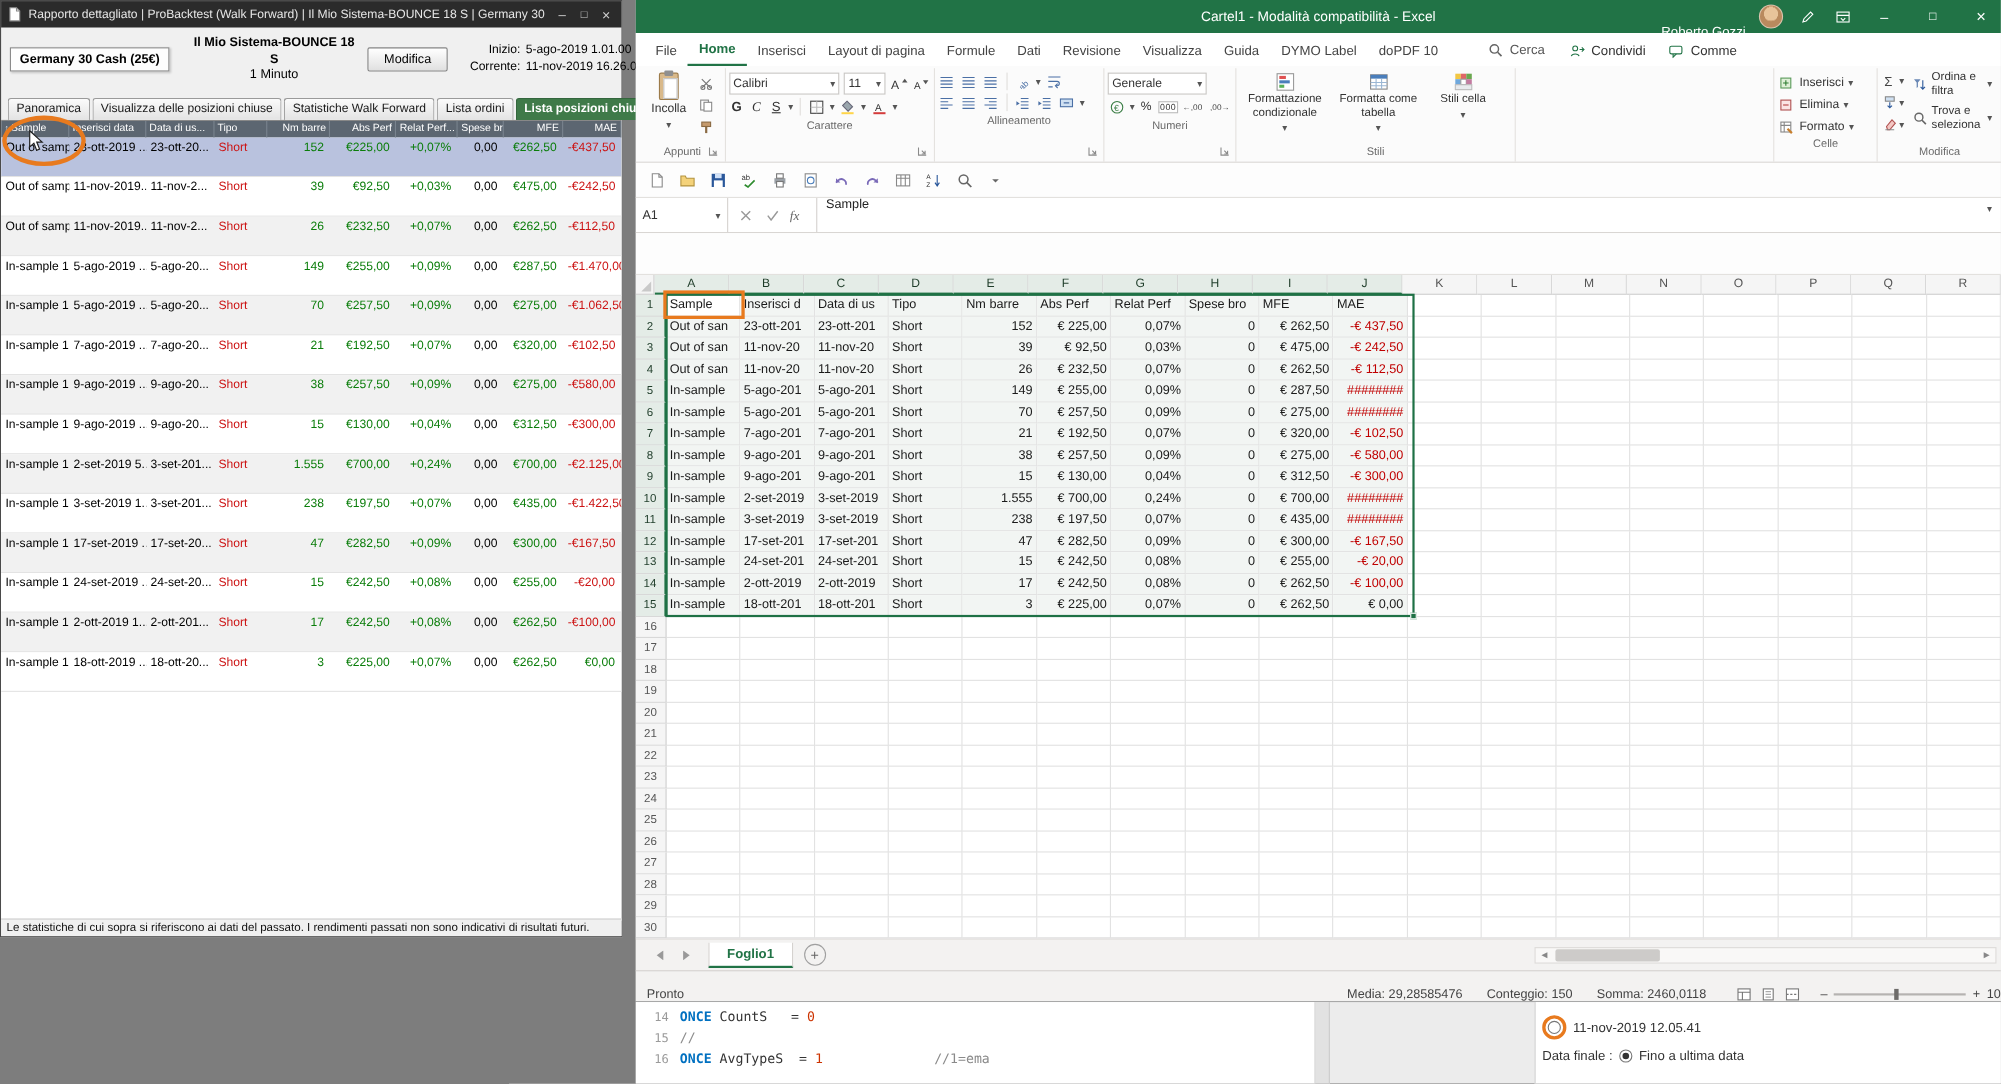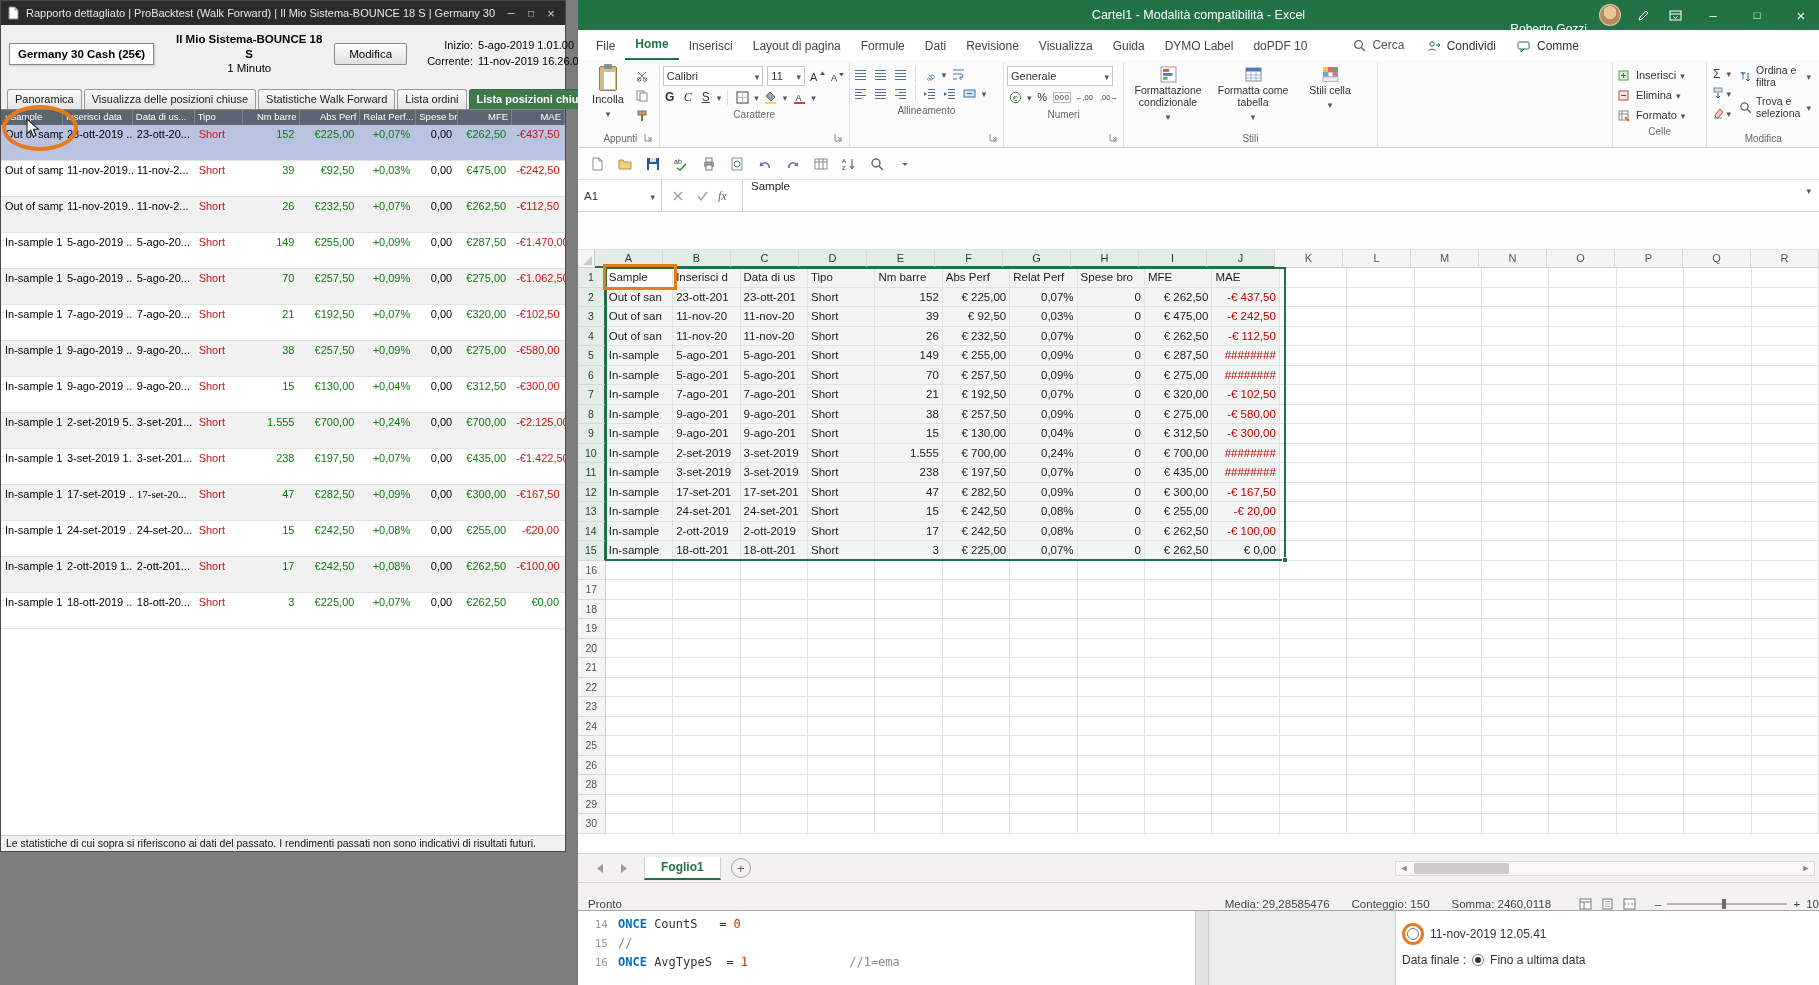--- a/index.html
+++ b/index.html
@@ -339,21 +339,21 @@
           <div class="pbt-td num green" data-name="cell" style="width: 58px;">238</div>
           <div class="pbt-td num green" data-name="cell" style="width: 60px;">€197,50</div>
           <div class="pbt-td num green" data-name="cell" style="width: 56px;">+0,07%</div>
           <div class="pbt-td num" data-name="cell" style="width: 42px;">0,00</div>
           <div class="pbt-td num green" data-name="cell" style="width: 54px;">€435,00</div>
           <div class="pbt-td num red" data-name="cell" style="width: 53px;">-€1.422,50</div>
         </div>
         <div class="pbt-row alt" data-name="table-row">
           <div class="pbt-td" data-name="cell" style="width: 62px;">In-sample 1</div>
           <div class="pbt-td" data-name="cell" style="width: 70px;">17-set-2019 ...</div>
-          <div class="pbt-td" data-name="cell" style="width: 62px; font-family: Liberation Serif, serif;">17-set-20...</div>
+          <div class="pbt-td" data-name="cell" style="width: 62px;">17-set-20...</div>
           <div class="pbt-td red" data-name="cell" style="width: 48px;">Short</div>
           <div class="pbt-td num green" data-name="cell" style="width: 58px;">47</div>
           <div class="pbt-td num green" data-name="cell" style="width: 60px;">€282,50</div>
           <div class="pbt-td num green" data-name="cell" style="width: 56px;">+0,09%</div>
           <div class="pbt-td num" data-name="cell" style="width: 42px;">0,00</div>
           <div class="pbt-td num green" data-name="cell" style="width: 54px;">€300,00</div>
           <div class="pbt-td num red" data-name="cell" style="width: 53px;">-€167,50</div>
         </div>
         <div class="pbt-row" data-name="table-row">
           <div class="pbt-td" data-name="cell" style="width: 62px;">In-sample 1</div>
@@ -650,21 +650,21 @@
           <svg width="9" height="9">
             <path d="M1 1v7h7" fill="none" stroke="#8a8a8a"></path>
             <path d="M4 4l3 3M7 4v3H4" stroke="#8a8a8a" fill="none"></path>
           </svg>
         </span>
     </div>
 
     <div class="rgroup" style="width:120px" data-name="group-number">
       <div style="padding-top:3px">
         <div class="rrow">
-          <span class="combo" style="width:106px" data-name="number-format-select">
+          <span class="combo" style="width:90px" data-name="number-format-select">
               <span data-name="number-format-value">Generale</span>
               <span class="caret" data-name="chevron-down-icon"></span>
             </span>
         </div>
         <div class="rrow">
           <span class="ric" data-name="accounting-format-icon">
               <svg width="13" height="13">
                 <circle cx="6.5" cy="6.5" r="5.2" fill="none" stroke="#3a7d44"></circle>
                 <text x="3.8" y="9.5" font-size="8" fill="#3a7d44">€</text>
               </svg>
@@ -1501,20 +1501,41 @@
           <div class="xl-cell" data-name="cell-K26"></div>
           <div class="xl-cell" data-name="cell-L26"></div>
           <div class="xl-cell" data-name="cell-M26"></div>
           <div class="xl-cell" data-name="cell-N26"></div>
           <div class="xl-cell" data-name="cell-O26"></div>
           <div class="xl-cell" data-name="cell-P26"></div>
           <div class="xl-cell" data-name="cell-Q26"></div>
           <div class="xl-cell" data-name="cell-R26"></div>
         </div>
         <div class="xl-row" data-name="sheet-row">
+          <div class="xl-rn" data-name="row-header-27">27</div>
+          <div class="xl-cell" data-name="cell-A27"></div>
+          <div class="xl-cell" data-name="cell-B27"></div>
+          <div class="xl-cell" data-name="cell-C27"></div>
+          <div class="xl-cell" data-name="cell-D27"></div>
+          <div class="xl-cell" data-name="cell-E27"></div>
+          <div class="xl-cell" data-name="cell-F27"></div>
+          <div class="xl-cell" data-name="cell-G27"></div>
+          <div class="xl-cell" data-name="cell-H27"></div>
+          <div class="xl-cell" data-name="cell-I27"></div>
+          <div class="xl-cell" data-name="cell-J27"></div>
+          <div class="xl-cell" data-name="cell-K27"></div>
+          <div class="xl-cell" data-name="cell-L27"></div>
+          <div class="xl-cell" data-name="cell-M27"></div>
+          <div class="xl-cell" data-name="cell-N27"></div>
+          <div class="xl-cell" data-name="cell-O27"></div>
+          <div class="xl-cell" data-name="cell-P27"></div>
+          <div class="xl-cell" data-name="cell-Q27"></div>
+          <div class="xl-cell" data-name="cell-R27"></div>
+        </div>
+        <div class="xl-row" data-name="sheet-row">
           <div class="xl-rn" data-name="row-header-28">28</div>
           <div class="xl-cell" data-name="cell-A28"></div>
           <div class="xl-cell" data-name="cell-B28"></div>
           <div class="xl-cell" data-name="cell-C28"></div>
           <div class="xl-cell" data-name="cell-D28"></div>
           <div class="xl-cell" data-name="cell-E28"></div>
           <div class="xl-cell" data-name="cell-F28"></div>
           <div class="xl-cell" data-name="cell-G28"></div>
           <div class="xl-cell" data-name="cell-H28"></div>
           <div class="xl-cell" data-name="cell-I28"></div>

